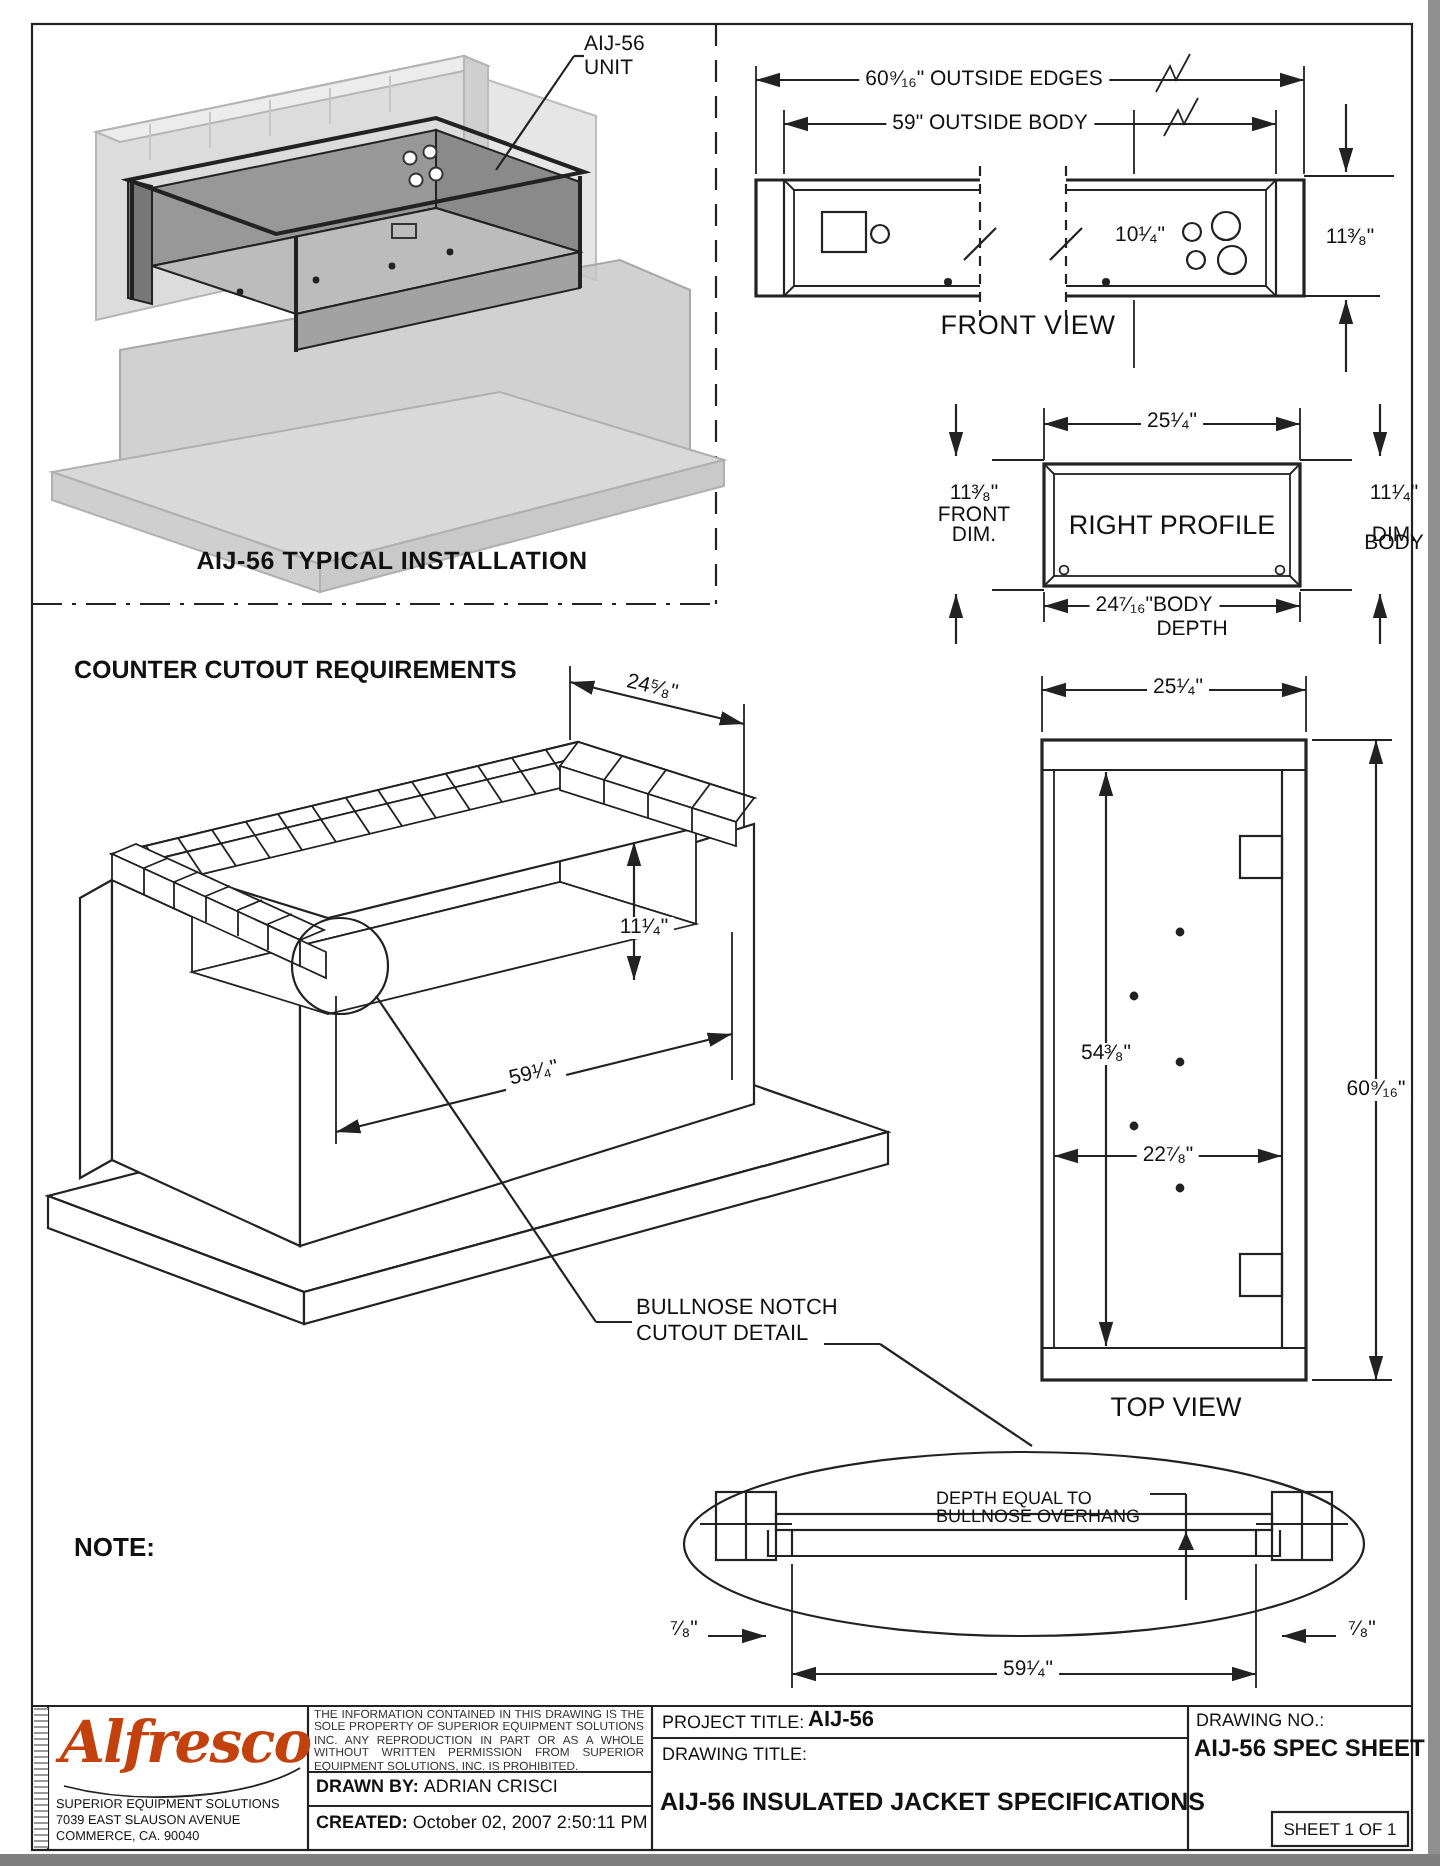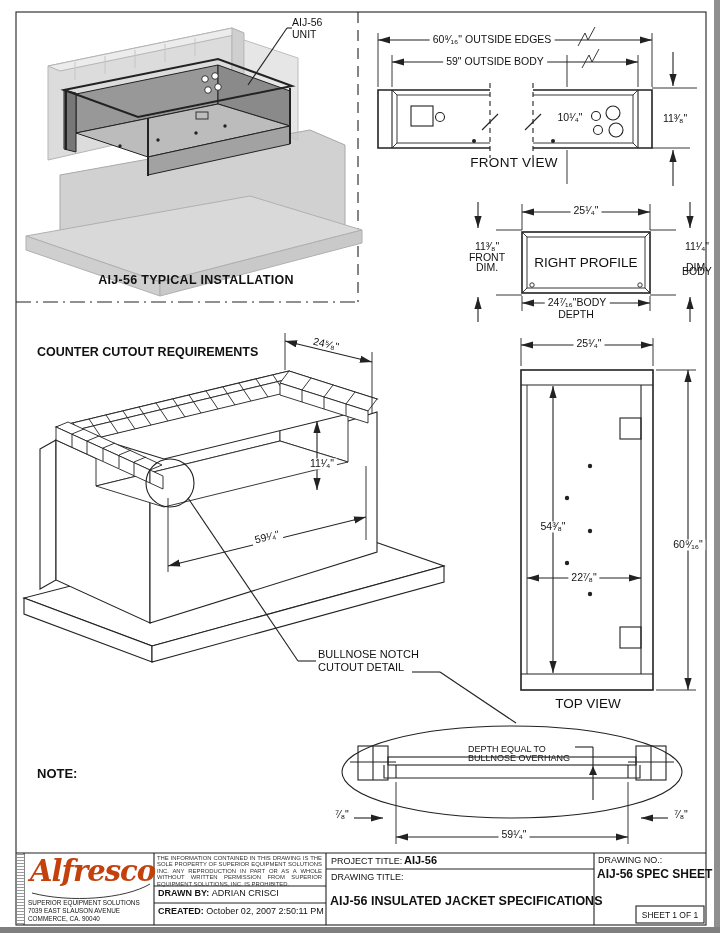--- a/index.html
+++ b/index.html
@@ -317,23 +317,23 @@
 
   <div class="t dim c wb" style="left:586px;top:211px;">25¹⁄₄"</div>
   <div class="t dim c" style="left:487px;top:247px;">11³⁄₈"</div>
   <div class="t dim c" style="left:487px;top:258px;text-align:right;">FRONT</div>
   <div class="t dim c" style="left:487px;top:268px;">DIM.</div>
   <div class="t dim c" style="left:697px;top:247px;">11¹⁄₄"</div>
   <div class="t dim c" style="left:697px;top:258px;margin-top:14px;">BODY</div>
   <div class="t dim c" style="left:697px;top:268px;">DIM.</div>
   <div class="t c" style="left:586px;top:263px;font-size:13.5px;">RIGHT PROFILE</div>
   <div class="t dim c wb" style="left:577px;top:303px;">24⁷⁄₁₆"BODY</div>
-  <div class="t dim c" style="left:576px;top:315px;text-align:center;">DEPTH</div>
-
-  <div class="t b" style="left:37px;top:346px;font-size:12.5px;">COUNTER CUTOUT REQUIREMENTS</div>
+  <div class="t dim c" style="left:596px;top:315px;text-align:center;">DEPTH</div>
+
+  <div class="t b" style="left:37px;top:329px;font-size:12.5px;">COUNTER CUTOUT REQUIREMENTS</div>
   <div class="t dim rot13 wb" style="left:326px;top:344px;">24⁵⁄₈"</div>
   <div class="t dim c wb" style="left:322px;top:464px;">11¹⁄₄"</div>
   <div class="t dim rotm14 wb" style="left:267px;top:537px;">59¹⁄₄"</div>
   <div class="t" style="left:318px;top:649px;font-size:11px;">BULLNOSE NOTCH</div>
   <div class="t" style="left:318px;top:662px;font-size:11px;">CUTOUT DETAIL</div>
 
   <div class="t dim c wb" style="left:589px;top:344px;">25¹⁄₄"</div>
   <div class="t dim c wb" style="left:553px;top:527px;">54³⁄₈"</div>
   <div class="t dim c wb" style="left:584px;top:578px;">22⁷⁄₈"</div>
   <div class="t dim c wb" style="left:688px;top:545px;">60⁹⁄₁₆"</div>

